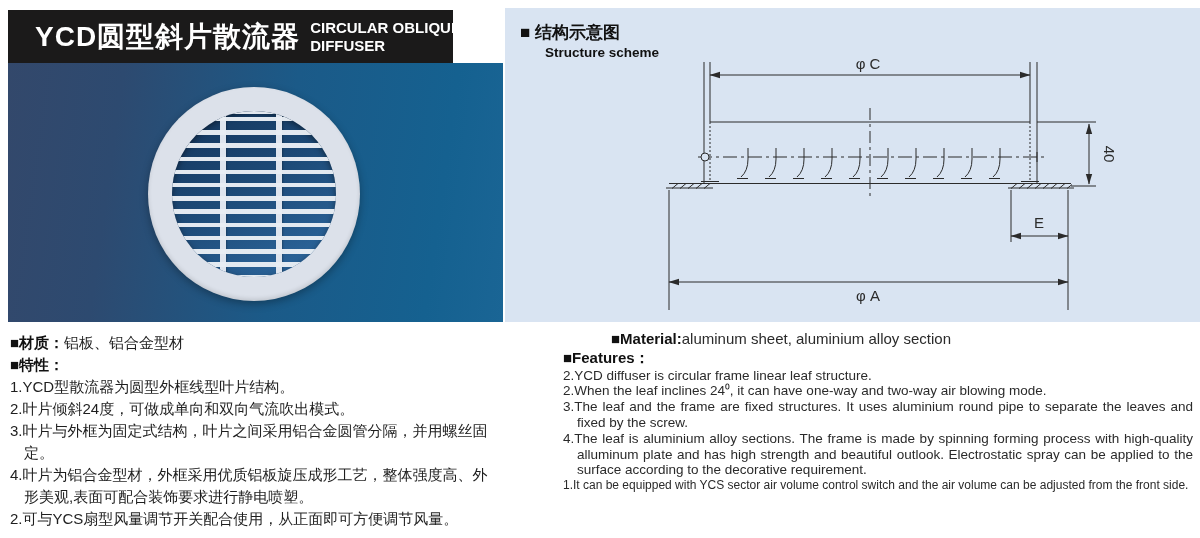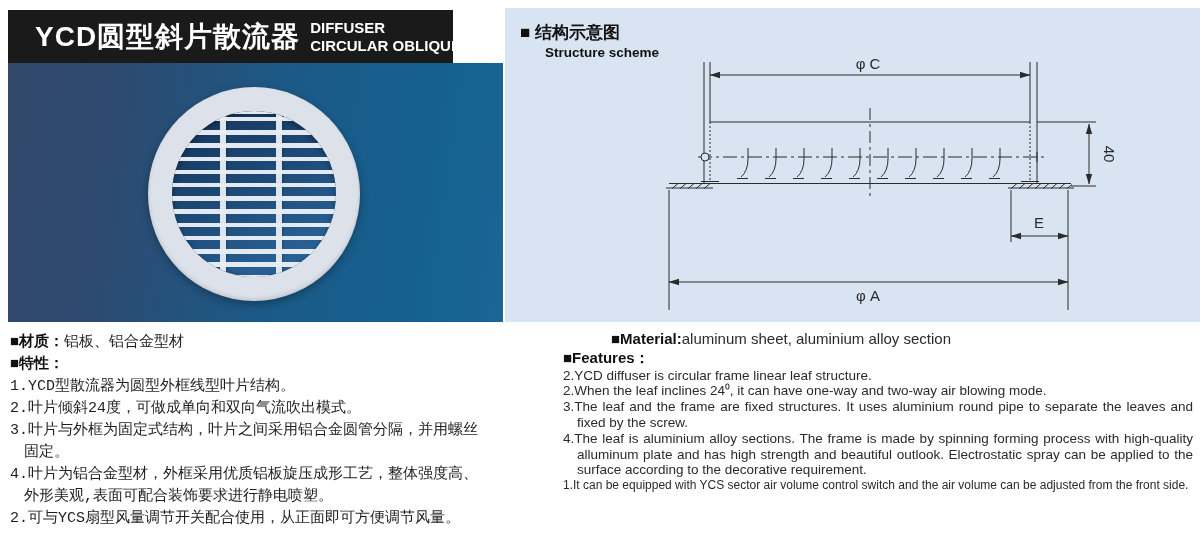--- a/index.html
+++ b/index.html
@@ -39,41 +39,41 @@
                   background:#d9e4f2; }
   .scheme-head { position:absolute; left:15px; top:13px; }
   .scheme-head .zh { font-weight:bold; font-size:17px; color:#111; }
   .scheme-head .en { font-weight:bold; font-size:13.5px; color:#111; margin-left:25px; margin-top:1px; }
   svg.draw { position:absolute; left:0; top:0; }
   svg.draw line, svg.draw path.ln { stroke:#2b2b2b; stroke-width:1; fill:none; }
   svg.draw text { fill:#2b2b2b; font-size:15px; font-family:"Liberation Sans",sans-serif; }
 
   
   .col-zh { position:absolute; left:10px; top:332px; width:480px;
-            font-size:15px; line-height:22px; color:#1e1e1e;font-family:Liberation Mono, monospace; }
+            font-size:15px; line-height:22px; color:#1e1e1e; }
   .col-en { position:absolute; left:563px; top:331px; width:630px;
             font-size:13.5px; line-height:15.8px; color:#2a2a2a; }
   .lbl { font-weight:bold; color:#111; }
   .li  { padding-left:14px; text-indent:-14px; }
   .col-en .li { text-align:justify; }
   .col-en .li.small { font-size:12px; line-height:14.5px; }
   .col-zh .mat-row { margin-bottom:0px; }
   .col-en .mat-row { font-size:15px; margin-bottom:3px;padding-left:48px; }
   .col-en .feat-lbl { font-size:15px; margin-bottom:2px; }
 </style>
 </head>
 <body>
 
 <div class="page">
 
   <div class="title-bar">
     <div class="title-zh">YCD圆型斜片散流器</div>
     <div class="title-en">
+      <div>CIRCULAR OBLIQUE</div>
       <div>DIFFUSER</div>
-      <div>CIRCULAR OBLIQUE</div>
     </div>
   </div>
 
   <div class="photo">
     <div class="ring">
       <div class="louvres">
         <div class="mullion m1"></div>
         <div class="mullion m2"></div>
         <div class="slats"></div>
       </div>

